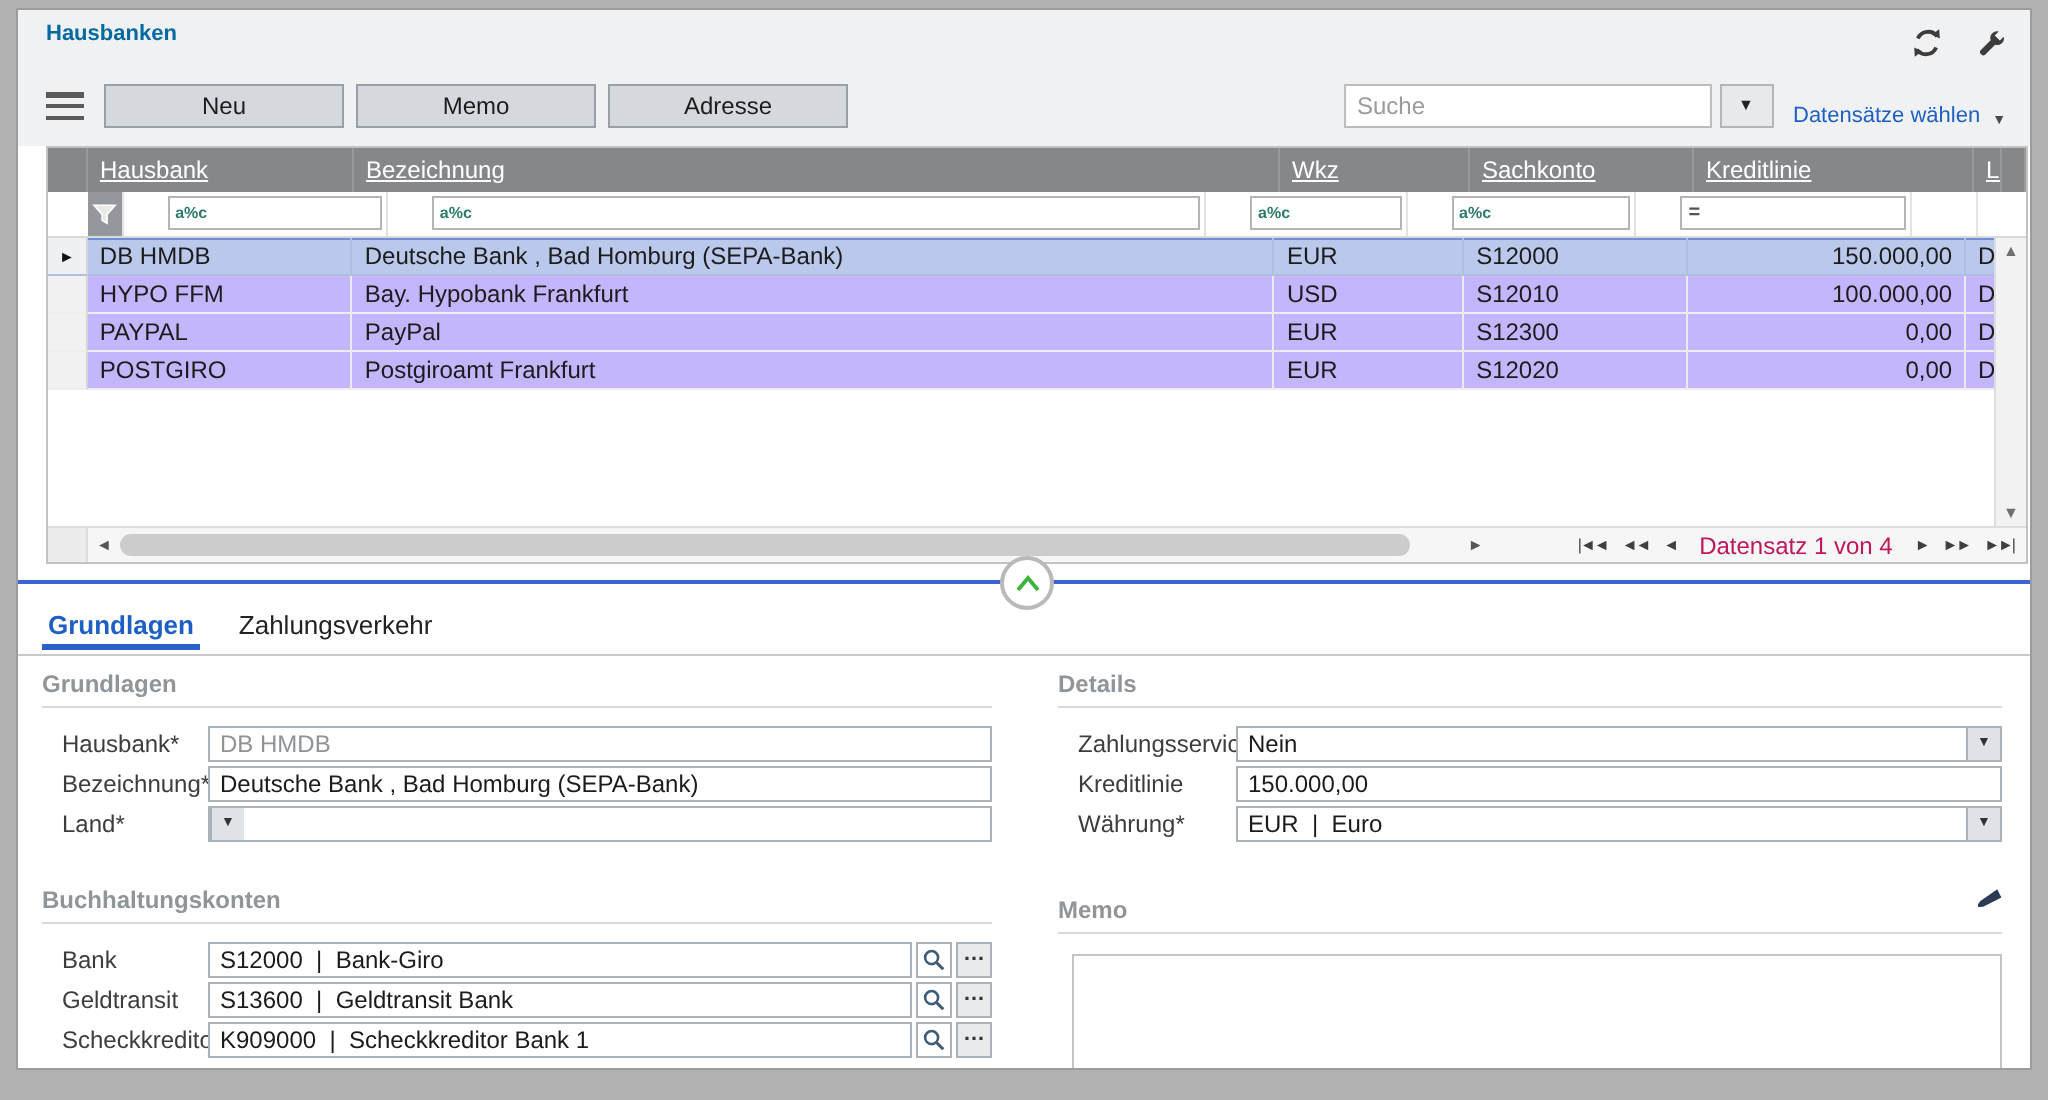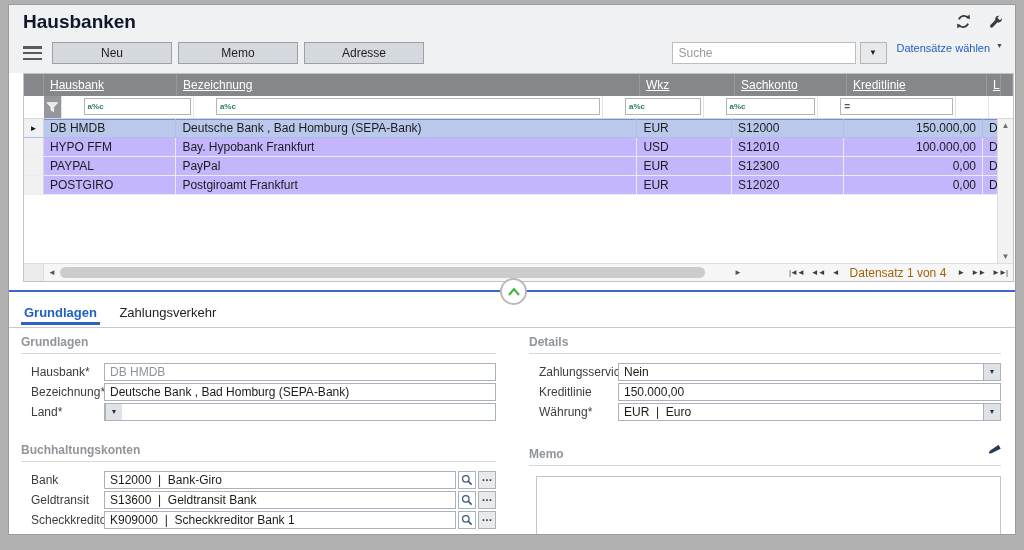--- a/index.html
+++ b/index.html
@@ -1,30 +1,30 @@
 <!DOCTYPE html>
 <html><head>
 <meta charset="utf-8">
 <style>
   * { box-sizing: border-box; margin: 0; padding: 0; }
   html,body { width:1024px; height:550px; }
   body { background:#b1b1b1; font-family:"Liberation Sans", sans-serif; position:relative; overflow:hidden; }
   .window { position:absolute; left:8px; top:4px; width:1008px; height:531px; background:#ffffff; border:1px solid #9c9c9c; overflow:hidden; }
   .topstrip { position:absolute; left:0; top:0; right:0; height:68px; background:#f0f1f2; }
-  .page-title { position:absolute; left:14px; top:6px; font-size:19px; font-weight:bold; color:#0f172a; }
+  .page-title { position:absolute; left:14px; top:6px; font-size:11px; font-weight:bold; color:#0369a1; }
   .winicons { position:absolute; right:12px; top:8px; display:flex; gap:16px; align-items:center; }
   .winicons svg { display:block; }
 
   
   .toolbar { position:absolute; left:0; top:36px; right:0; height:24px; display:flex; align-items:center; }
   .hamburger { margin-left:14px; width:19px; height:14px; display:flex; flex-direction:column; justify-content:space-between; cursor:pointer; }
   .hamburger i { display:block; height:2.5px; background:#5a5a5a; }
   .tbtn { width:120px; height:22px; margin-left:6px; background:#d5d9de; border:1px solid #99a0a8; font-size:12px; color:#1d1d1d; text-align:center; line-height:20px; }
   .tbtn:first-of-type { margin-left:10px; }
-  .tb-right { margin-left:auto; display:flex; align-items:flex-start; margin-right:12px; }
+  .tb-right { margin-left:auto; display:flex; align-items:flex-end; margin-right:12px; }
   .search-box { width:184px; height:22px; border:1px solid #bdbdbd; background:#fff; font-size:12px; padding:0 6px; color:#333; font-family:"Liberation Sans",sans-serif; }
   .search-box::placeholder { color:#9b9b9b; }
   .filter-drop { width:27px; height:22px; margin-left:4px; background:#e7e9ec; border:1px solid #b5b5b5; font-size:8px; color:#222; text-align:center; line-height:20px; }
   .records-link { margin-left:10px; font-size:11px; color:#1d5fc0; cursor:pointer; }
   .records-caret { font-size:7px; color:#4a4a4a; margin-left:6px; }
 
   
   .grid { position:absolute; left:14px; top:68px; width:991px; height:209px; border:1px solid #c2c2c2; background:#fff; }
   .g-header { display:flex; height:22px; background:#85878b; }
   .g-header .hcell { color:#fff; font-size:12px; line-height:22px; padding-left:6px; border-right:1px solid #97999d; overflow:hidden; white-space:nowrap;text-decoration:underline; }
@@ -46,21 +46,21 @@
   .g-vscroll { position:absolute; right:0; top:45px; bottom:18px; width:16px; background:#f2f2f3; border-left:1px solid #dddddd; }
   .vs-arrow { position:absolute; left:0; width:100%; text-align:center; font-size:8px; color:#6f6f6f; }
   .vs-up { top:2px; } .vs-down { bottom:2px; }
   .g-hscroll { position:absolute; left:0; right:0; bottom:0; height:18px; background:#f6f6f7; border-top:1px solid #dddddd; display:flex; align-items:center; }
   .hs-corner { width:20px; height:100%; background:#ececed; border-right:1px solid #dddddd; }
   .hs-arrow { font-size:8px; color:#555; padding:0 4px; }
   .hs-track { width:670px; height:12px; display:flex; align-items:center; }
   .hs-thumb { width:645px; height:11px; background:#cccccd; border-radius:6px; }
   .pager { margin-left:auto; display:flex; align-items:center; gap:7px; margin-right:6px; }
   .pbtn { font-size:8px; color:#3f3f3f; letter-spacing:-1px; cursor:pointer; }
-  .pstatus { font-size:12px; color:#a16207; margin:16px 4px; }
+  .pstatus { font-size:12px; color:#be185d; margin:16px 4px; }
 
   
   .splitter-line { position:absolute; left:0; top:285px; right:0; height:2px; background:#3a66cf; }
   .splitter-knob { position:absolute; left:491px; top:273px; width:27px; height:27px; background:#fff; border:2px solid #b9b9b9; border-radius:50%; display:flex; align-items:center; justify-content:center; z-index:5; }
 
   
   .tabs { position:absolute; left:0; top:294px; right:0; height:29px; border-bottom:1px solid #c9c9c9; }
   .tab { display:inline-block; margin-left:12px; padding:6px 3px 5px 3px; font-size:13px; color:#222; cursor:pointer; }
   .tab.active { color:#1d5fc4; font-weight:bold; border-bottom:3px solid #2b62c9; padding-bottom:2px; }
 

